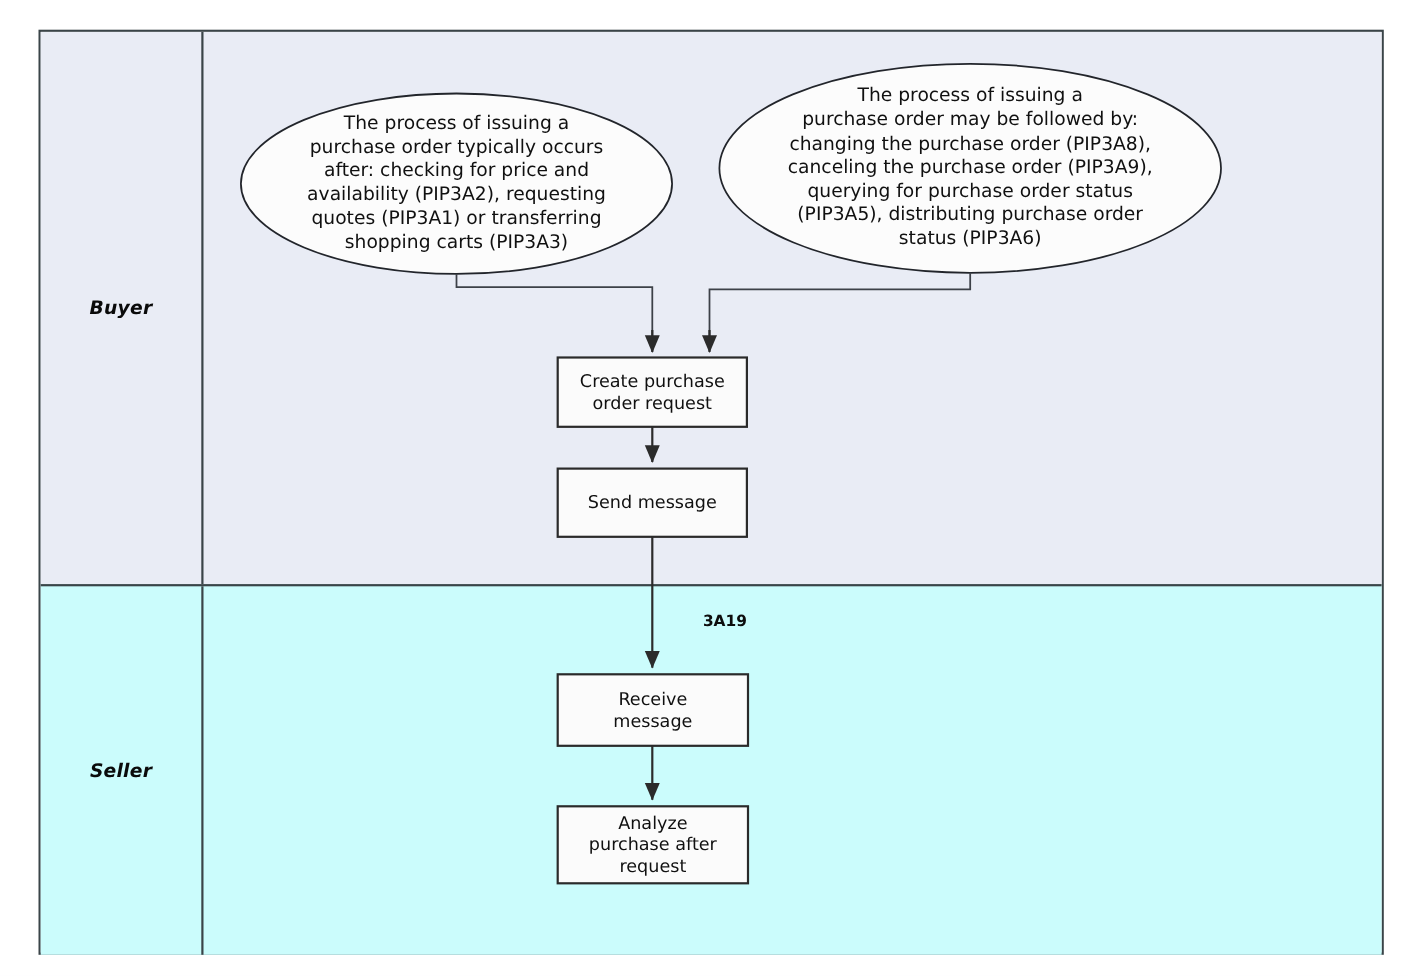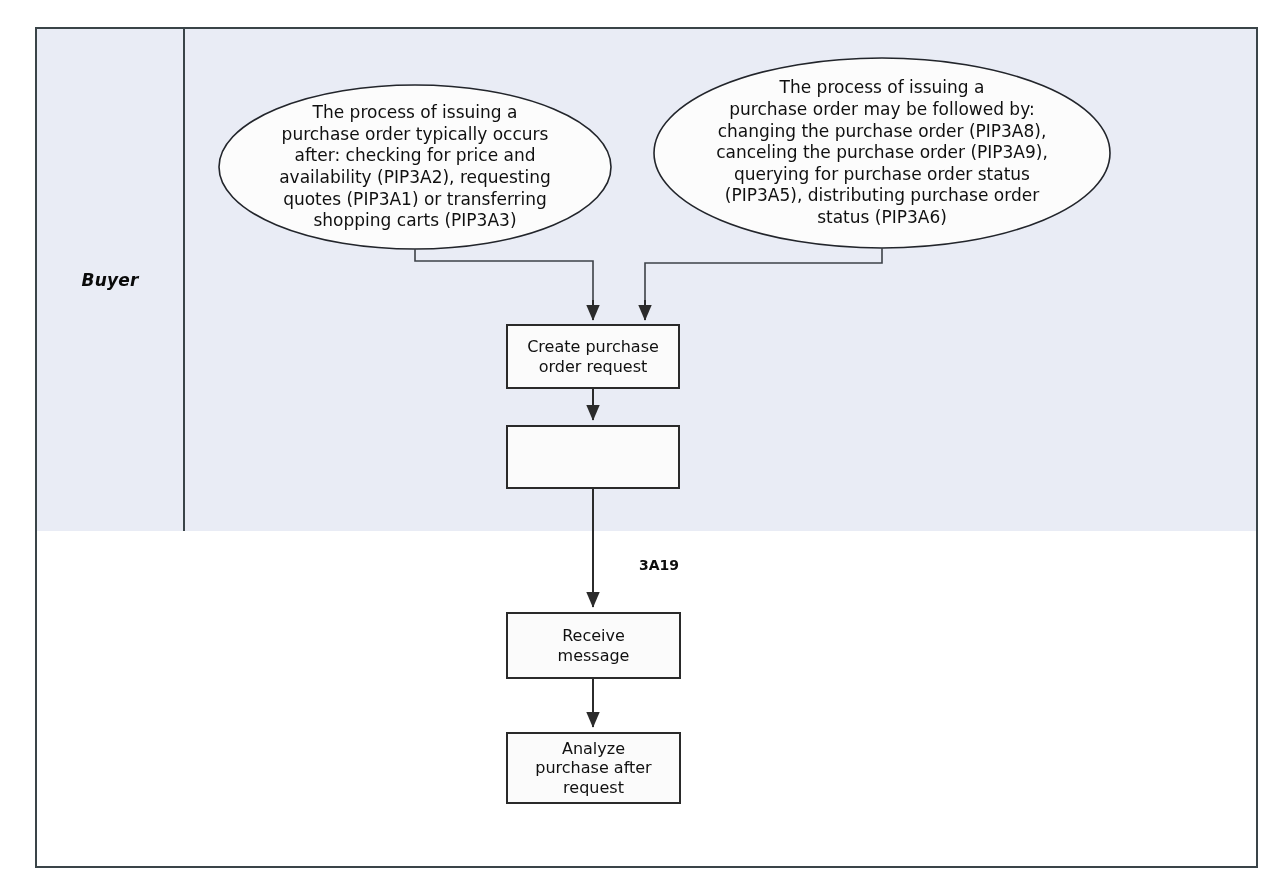--- a/index.html
+++ b/index.html
@@ -143,20 +143,25 @@
 <div id="canvas">
 
   <div class="pool">
 
     <div class="lane lane-buyer">
       <div class="lane-header">
         <span class="lane-label">Buyer</span>
       </div>
     </div>
 
+    <div class="lane lane-seller">
+      <div class="lane-header">
+        <span class="lane-label">Seller</span>
+      </div>
+    </div>
 
   </div>
 
   <svg id="diagram-svg" viewBox="0 0 1280 887" xmlns="http://www.w3.org/2000/svg">
     <defs>
       <marker id="arrowhead" markerWidth="9" markerHeight="9" refX="7.6" refY="3.4" orient="auto" markerUnits="strokeWidth">
         <path d="M0,0 L8,3.4 L0,6.8 z" fill="#2b2b2b"></path>
       </marker>
     </defs>
 
@@ -196,20 +201,21 @@
 purchase order may be followed by:
 changing the purchase order (PIP3A8),
 canceling the purchase order (PIP3A9),
 querying for purchase order status
 (PIP3A5), distributing purchase order
 status (PIP3A6)</div>
 
   <div class="node-text box-text" style="left:507px; top:325px; width:172px; height:63px;">Create purchase
 order request</div>
 
+  <div class="node-text box-text" style="left:507px; top:426px; width:172px; height:62px;">Send message</div>
 
   <div class="flow-label" style="left:639px; top:557px;">3A19</div>
 
   <div class="node-text box-text" style="left:507px; top:613px; width:173px; height:65px;">Receive
 message</div>
 
   <div class="node-text box-text" style="left:507px; top:733px; width:173px; height:70px;">Analyze
 purchase after
 request</div>
 

